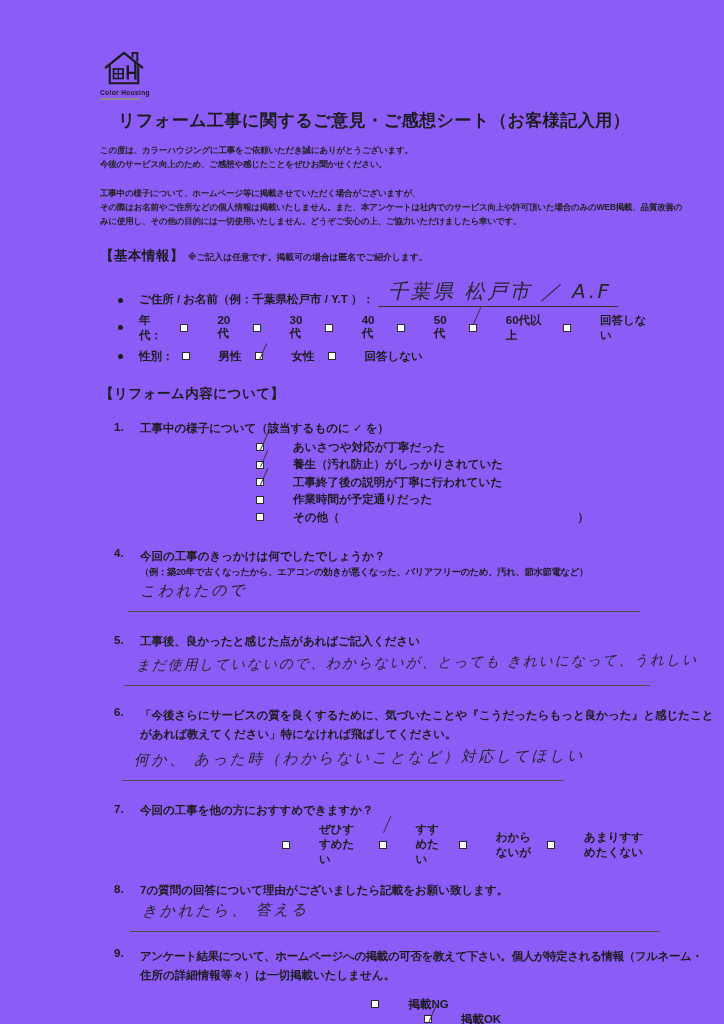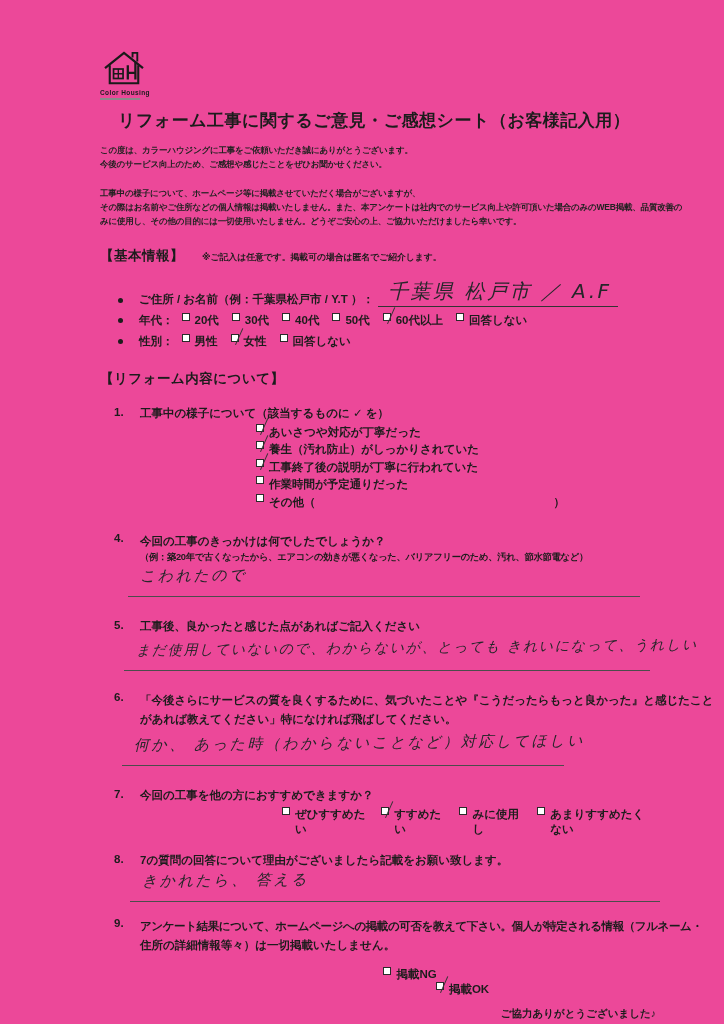--- a/index.html
+++ b/index.html
@@ -2,49 +2,49 @@
 <html><head>
 <meta charset="utf-8">
 <style>
   * { box-sizing: border-box; margin: 0; padding: 0; }
   html, body { width: 724px; height: 1024px; }
   body {
     background: #ffffff;
     color: #1c1c1c;
     font-family: "Liberation Sans", "DejaVu Sans", sans-serif;
   }
-  .page { position: relative; width: 724px; height: 1024px; overflow: hidden; background: #ec4899; }
+  .page { position: relative; width: 724px; height: 1024px; overflow: hidden; background: #8b5cf6; }
   .content { padding: 50px 56px 0 100px; }
 
   
   .logo-block { width: 70px; }
   .logo-icon svg { display: block; }
   .brand-name { font-size: 6.5px; font-weight: 700; letter-spacing: 0.4px; color: #1a1a1a; margin-top: 1px; }
   .brand-tagline { width: 40px; height: 2px; background: #8a8a8a; margin-top: 1.5px; }
 
   
   .doc-title { font-size: 17px; font-weight: 700; margin: 9px 0 0 18px; letter-spacing: 0.5px; white-space: nowrap; }
   .intro { margin-top: 11px; font-size: 8.5px; font-weight: 700; line-height: 1.65; color: #222; }
   .intro.second { margin-top: 15px; }
   .intro div { white-space: nowrap; letter-spacing: -0.2px; }
 
   
-  .sec-head { display: flex; align-items: baseline; gap: 18px; margin-top: 19px; }
+  .sec-head { display: flex; align-items: baseline; gap: 4px; margin-top: 19px; }
   .sec-head .big { font-size: 13.5px; font-weight: 700; letter-spacing: 0.5px; }
   .sec-head .note { font-size: 8.8px; font-weight: 700; }
 
   
   .bullet-row { display: flex; align-items: flex-end; margin: 13px 0 0 18px; font-size: 11.5px; font-weight: 700; }
   .bullet-row .bullet { width: 5px; height: 5px; border-radius: 50%; background: #1c1c1c; margin: 0 16px 4px 0; flex: none; }
   .bullet-row.tight { margin-top: 6px; align-items: center; }
   .bullet-row .bullet.mid { margin-bottom: 0; }
   .inline-opts { display: flex; align-items: center; flex-wrap: nowrap; }
 
   
-  .cb { position: relative; display: inline-flex; margin-right: 13px; font-weight: 700; }
+  .cb { position: relative; display: inline-flex; align-items: center; margin-right: 13px; font-weight: 700; gap: 24px; }
   .cb .box { width: 8px; height: 8px; border: 1.3px solid #2a2a2a; margin-right: 5px; flex: none; background: #fff; }
   .cb.checked::after {
     content: ""; position: absolute; left: 0px; top: -8px; width: 8px; height: 18px;
     border-right: 1.7px solid #333; transform: rotate(24deg);
   }
 
   
   .q { display: flex; margin: 18px 0 0 14px; }
   .q .num { width: 26px; flex: none; font-size: 11.5px; font-weight: 700; }
   .q .q-body { font-size: 11.5px; font-weight: 700; }
@@ -254,21 +254,21 @@
       <span class="cb">
           <span class="box"></span>
           <span>ぜひすすめたい</span>
         </span>
       <span class="cb checked">
           <span class="box"></span>
           <span>すすめたい</span>
         </span>
       <span class="cb">
           <span class="box"></span>
-          <span>みに使用し</span>
+          <span>わからないが</span>
         </span>
       <span class="cb">
           <span class="box"></span>
           <span>あまりすすめたくない</span>
         </span>
     </div>
 
     <div class="q" style="margin-top:16px">
       <span class="num">8.</span>
       <span class="q-body">7の質問の回答について理由がございましたら記載をお願い致します。</span>

